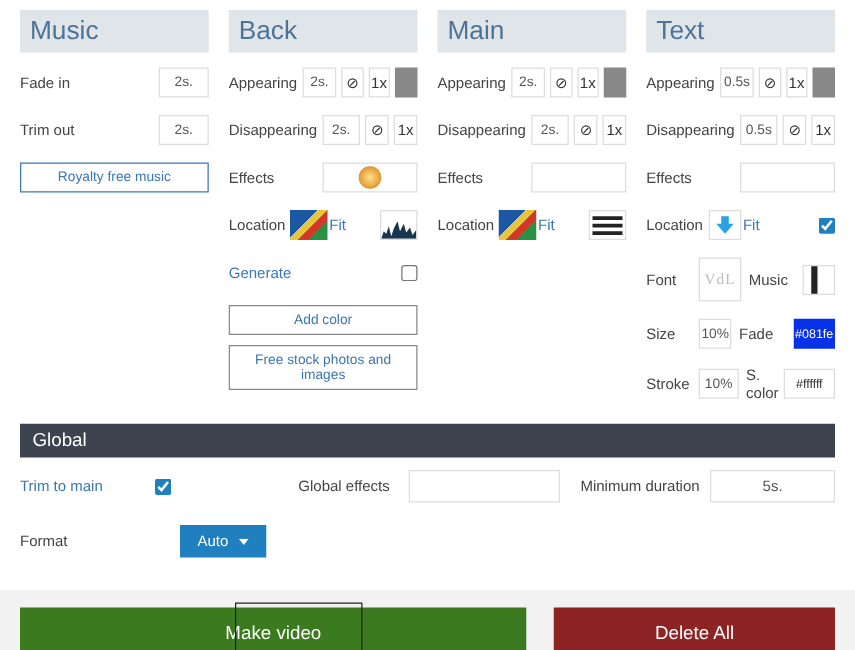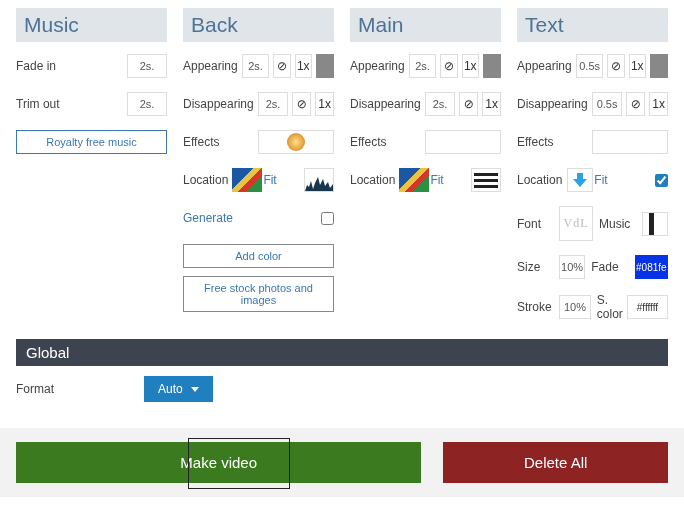--- a/index.html
+++ b/index.html
@@ -184,20 +184,30 @@
     <span class="label2" style="flex:1">S. color</span>
     <span class="swatch-white">#ffffff</span>
   </div>
 </div>
 
 </div>
 </div>
 
 <div class="global-head">Global</div>
 <div class="global-body">
+  <div class="g-row">
+    <span class="g-label">Trim to main</span>
+    <input type="checkbox" class="checkbox" checked="" style="">
+    <span style="width:102px"></span>
+    <span class="g-label-dark" style="width:88px">Global effects</span>
+    <span class="g-input"></span>
+    <span style="width:16px"></span>
+    <span class="g-label-dark" style="width:104px">Minimum duration</span>
+    <span class="g-input" style="width:100px">5s.</span>
+  </div>
   <div class="g-row" style="margin-bottom:4px">
     <span class="g-label" style="color:#444">Format</span>
     <span style="width:20px"></span>
     <button class="format-btn">
         <span>Auto</span>
         <svg width="8" height="5" viewBox="0 0 8 5">
           <path fill="#fff" d="M0 0 L8 0 L4 5 Z"></path>
         </svg>
       </button>
   </div>

